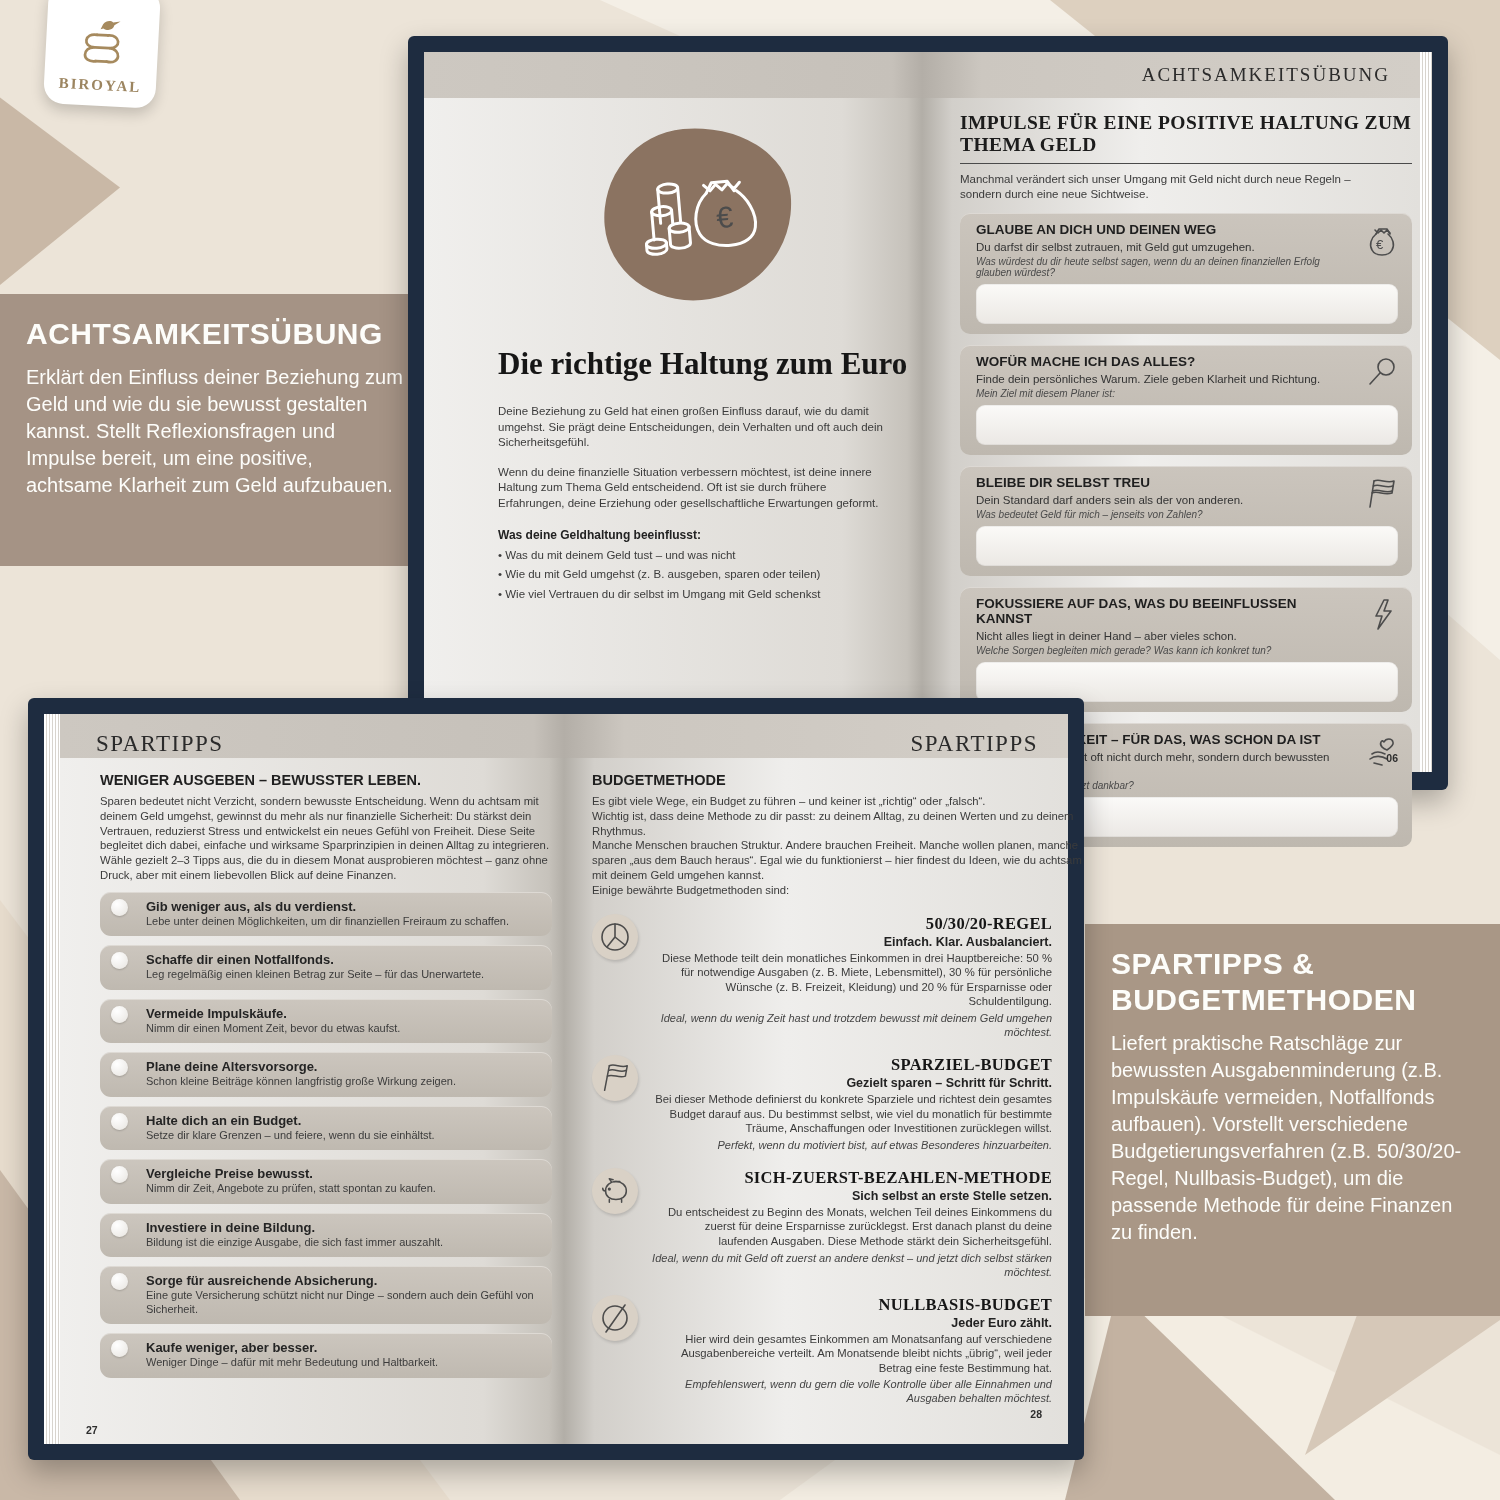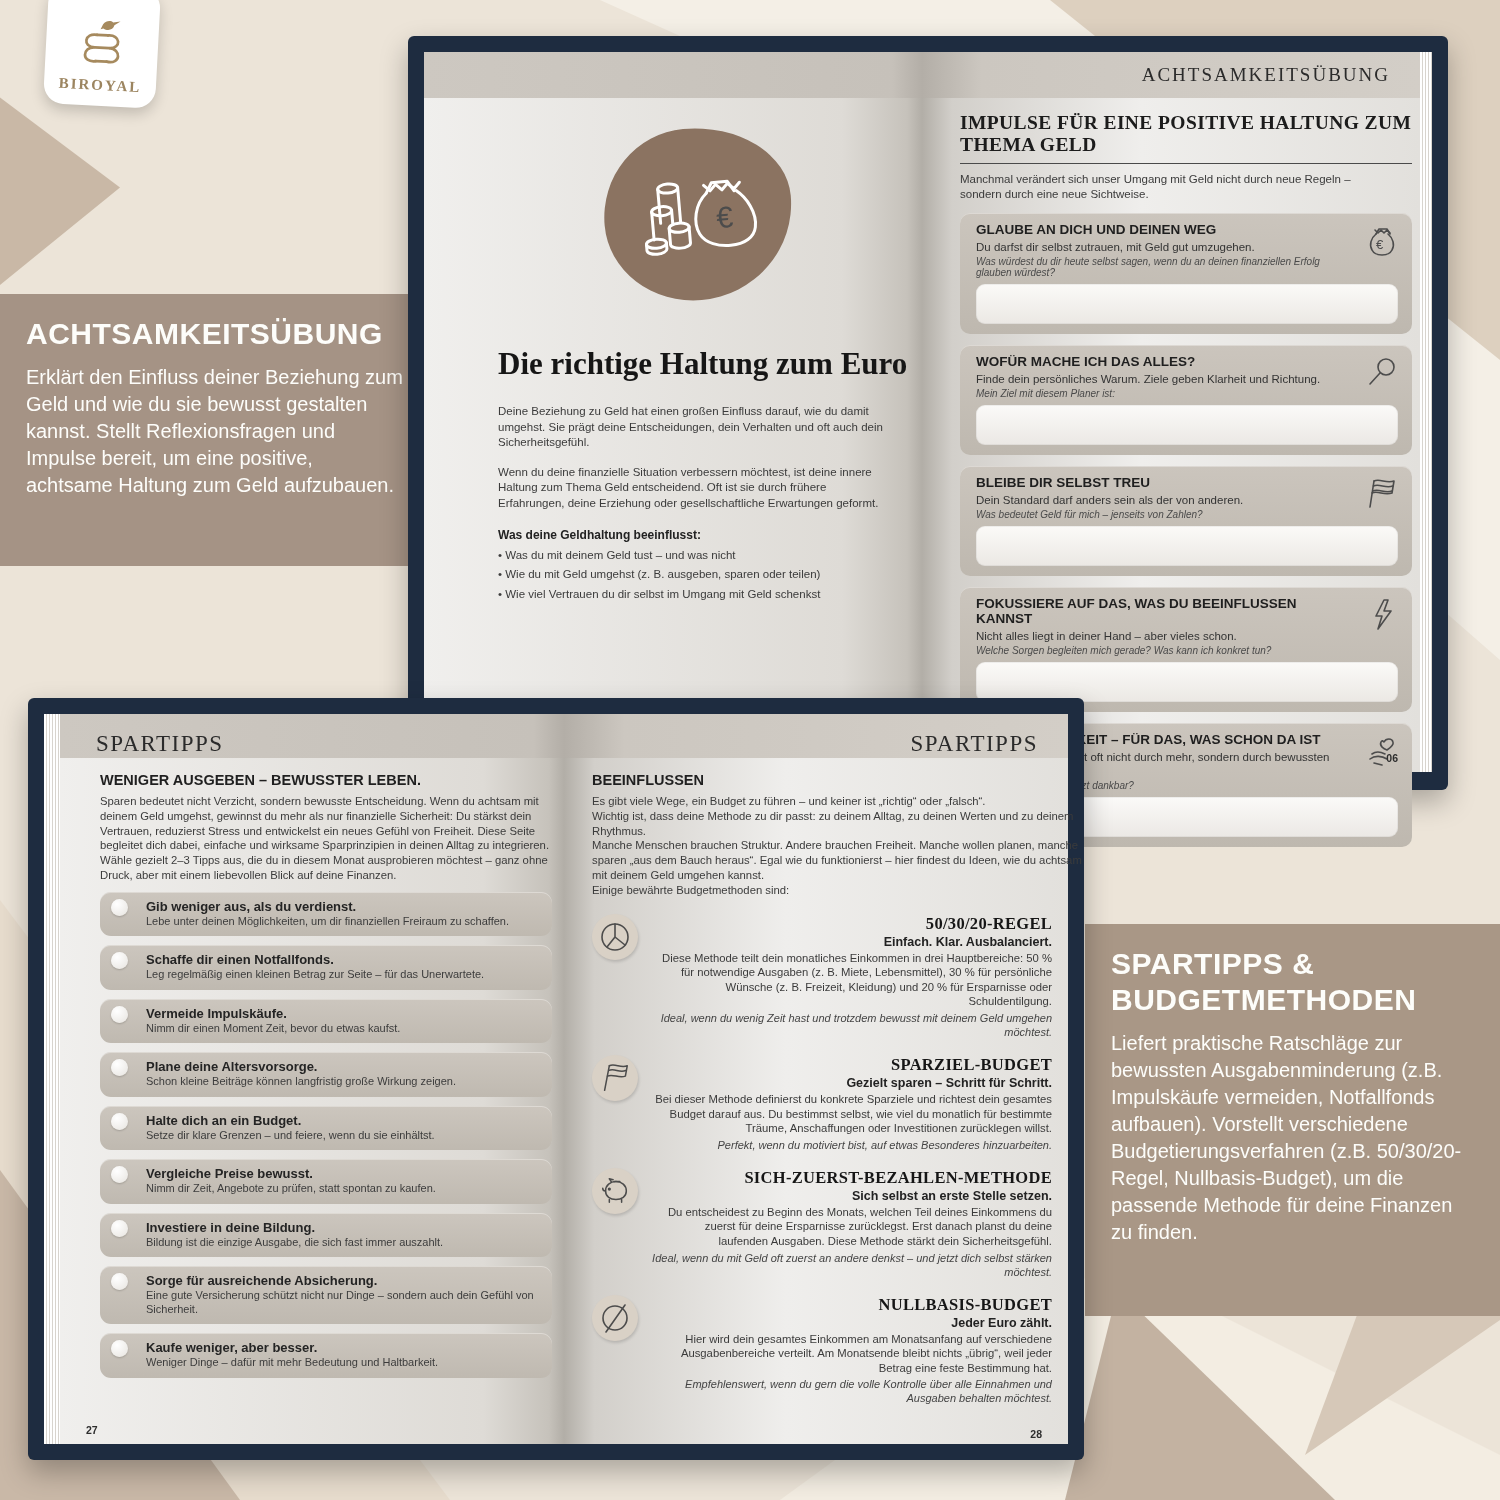--- a/index.html
+++ b/index.html
@@ -93,21 +93,21 @@
   .bb-title { font-size:14.5px; font-weight:bold; color:#1f1f1f; }
   .bb-intro { font-size:11.3px; line-height:14.8px; color:#3b3b3b; margin-top:6px; }
   .tip { position:relative; background:linear-gradient(180deg,#ccc6be,#bfb9b0);
     border-radius:11px; padding:7px 14px 8px 46px; margin-top:9px;
     box-shadow:inset 0 1px 0 rgba(255,255,255,.35); }
   .tip-circle { position:absolute; left:11px; top:7px; width:17px; height:17px; border-radius:50%;
     background:radial-gradient(circle at 35% 30%,#ffffff,#e7e4df); box-shadow:0 1px 2px rgba(0,0,0,.18); }
   .tip-title { font-size:13px; font-weight:bold; color:#242424; }
   .tip-sub { font-size:11px; line-height:13.5px; color:#3c3c3c; margin-top:1px; }
   .bb-num-left  { left:26px; bottom:8px; }
-  .bb-num-right { right:26px; bottom:4px; }
+  .bb-num-right { right:26px; bottom:24px; }
   .bbr-introline { font-size:11.3px; line-height:14.8px; color:#3b3b3b; }
   .method { display:flex; gap:14px; margin-top:16px;text-align:right; }
   .m-icon { flex:0 0 46px; width:46px; height:46px; border-radius:50%;
     background:#d9d1c6; box-shadow:1px 2px 3px rgba(0,0,0,.14);
     display:flex; align-items:center; justify-content:center; }
   .m-name { font-family:"Liberation Serif", serif; font-weight:600; font-size:16.5px;
     letter-spacing:.3px; color:#161616; }
   .m-tag  { font-size:12.5px; font-weight:bold; color:#222; margin-top:1px; }
   .m-body { font-size:11.3px; line-height:14.6px; color:#3b3b3b; margin-top:2px; width:400px;}
   .m-note { font-size:11px; font-style:italic; line-height:14px; color:#444; margin-top:2px; width:400px;}
@@ -125,21 +125,21 @@
   <div class="facet f4"></div>
   <div class="facet f5"></div>
   <div class="facet f6"></div>
   <div class="facet f7"></div>
   <div class="facet f8"></div>
   <div class="facet f9"></div>
 
   <div class="panel left-panel">
     <div class="panel-inner">
       <div class="panel-title">ACHTSAMKEITSÜBUNG</div>
-      <div class="panel-body">Erklärt den Einfluss deiner Beziehung zum Geld und wie du sie bewusst gestalten kannst. Stellt Reflexionsfragen und Impulse bereit, um eine positive, achtsame Haltung zum Geld aufzubauen.</div>
+      <div class="panel-body">Erklärt den Einfluss deiner Beziehung zum Geld und wie du sie bewusst gestalten kannst. Stellt Reflexionsfragen und Impulse bereit, um eine positive, achtsame Klarheit zum Geld aufzubauen.</div>
     </div>
   </div>
 
   <div class="panel right-panel">
     <div class="panel-inner">
       <div class="panel-title">
         <div>SPARTIPPS &amp;</div>
         <div>BUDGETMETHODEN</div>
       </div>
       <div class="panel-body">Liefert praktische Ratschläge zur bewussten Ausgabenminderung (z.B. Impulskäufe vermeiden, Notfallfonds aufbauen). Vorstellt verschiedene Budgetierungsverfahren (z.B. 50/30/20-Regel, Nullbasis-Budget), um die passende Methode für deine Finanzen zu finden.</div>
@@ -299,21 +299,21 @@
         </div>
         <div class="tip">
           <div class="tip-circle"></div>
           <div class="tip-title">Kaufe weniger, aber besser.</div>
           <div class="tip-sub">Weniger Dinge – dafür mit mehr Bedeutung und Haltbarkeit.</div>
         </div>
       </div>
       <div class="pagenum bb-num-left">27</div>
 
       <div class="bb-right">
-        <div class="bb-title">BEEINFLUSSEN</div>
+        <div class="bb-title">BUDGETMETHODE</div>
         <div style="margin-top:6px;">
           <div class="bbr-introline">Es gibt viele Wege, ein Budget zu führen – und keiner ist „richtig“ oder „falsch“.</div>
           <div class="bbr-introline">Wichtig ist, dass deine Methode zu dir passt: zu deinem Alltag, zu deinen Werten und zu deinem Rhythmus.</div>
           <div class="bbr-introline">Manche Menschen brauchen Struktur. Andere brauchen Freiheit. Manche wollen planen, manche sparen „aus dem Bauch heraus“. Egal wie du funktionierst – hier findest du Ideen, wie du achtsam mit deinem Geld umgehen kannst.</div>
           <div class="bbr-introline">Einige bewährte Budgetmethoden sind:</div>
         </div>
 
         <div class="method">
           <div class="m-icon">
             <svg class="line" width="34" height="34" viewBox="0 0 34 34">

